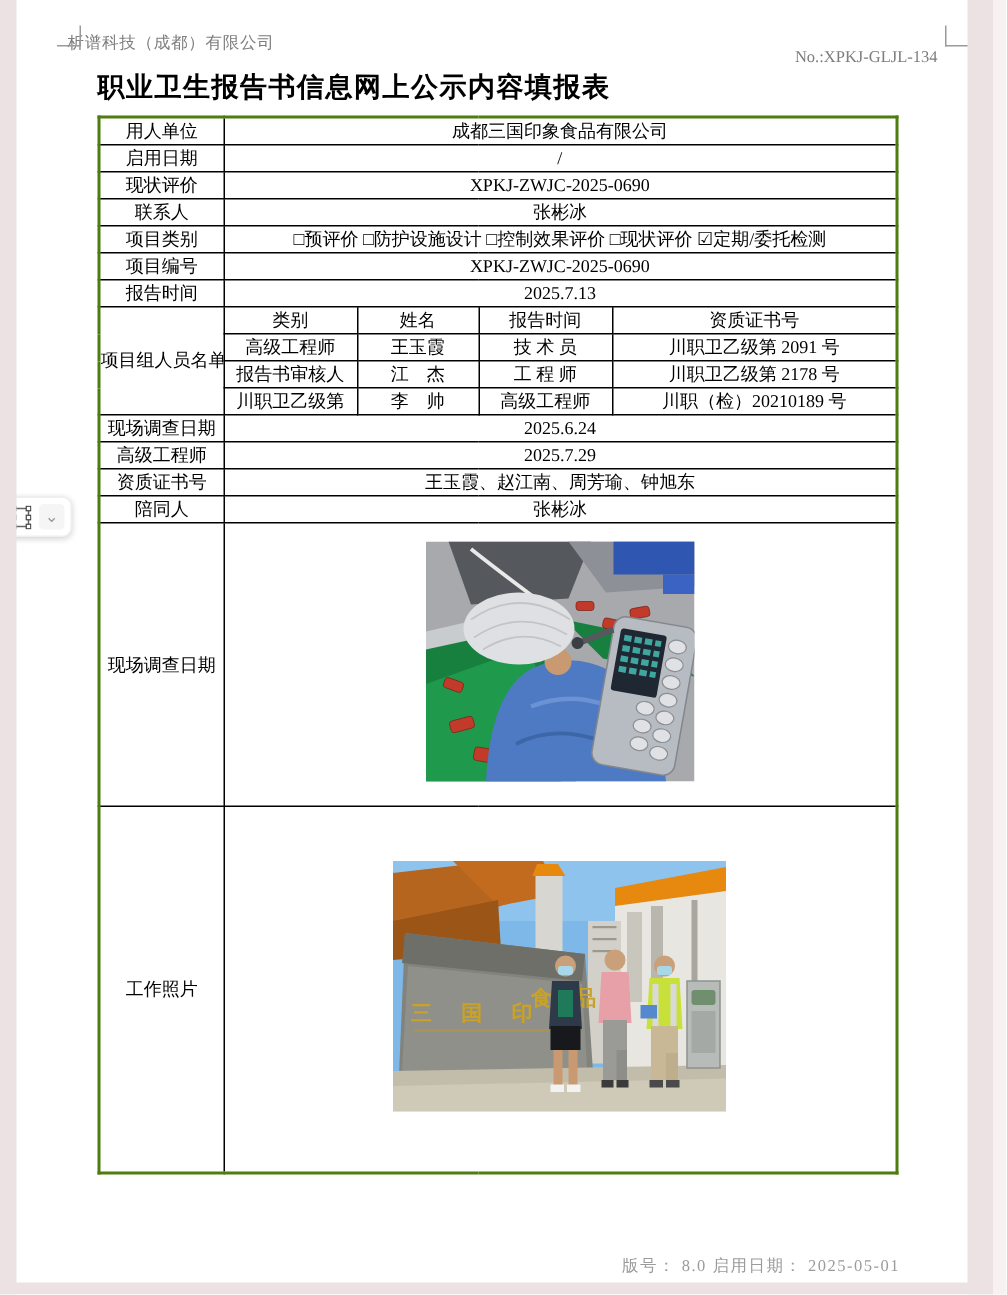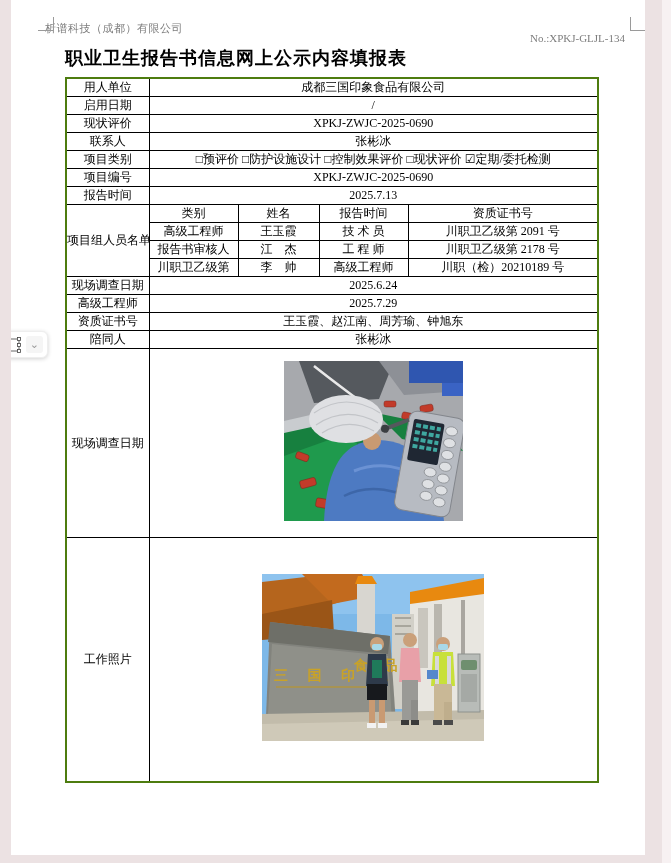--- a/index.html
+++ b/index.html
@@ -279,19 +279,20 @@
       <rect x="0.5" y="0.5" width="3" height="3" fill="#fff" stroke="#444" stroke-width="0.8"></rect>
       <rect x="10.5" y="0.5" width="3" height="3" fill="#fff" stroke="#444" stroke-width="0.8"></rect>
       <rect x="0.5" y="12.5" width="3" height="3" fill="#fff" stroke="#444" stroke-width="0.8"></rect>
       <rect x="10.5" y="12.5" width="3" height="3" fill="#fff" stroke="#444" stroke-width="0.8"></rect>
       <rect x="0.5" y="6.5" width="3" height="3" fill="#fff" stroke="#444" stroke-width="0.8"></rect>
       <rect x="10.5" y="6.5" width="3" height="3" fill="#fff" stroke="#444" stroke-width="0.8"></rect>
     </svg>
     <span class="chev">⌄</span>
   </div>
 
+  <div class="doc-footer">版号： 8.0   启用日期： 2025-05-01</div>
 
   <div class="strip strip-left"></div>
   <div class="strip strip-right"></div>
   <div class="strip strip-bottom"></div>
   <div class="scroll-track"></div>
 
 </div>
 
 </body></html>

